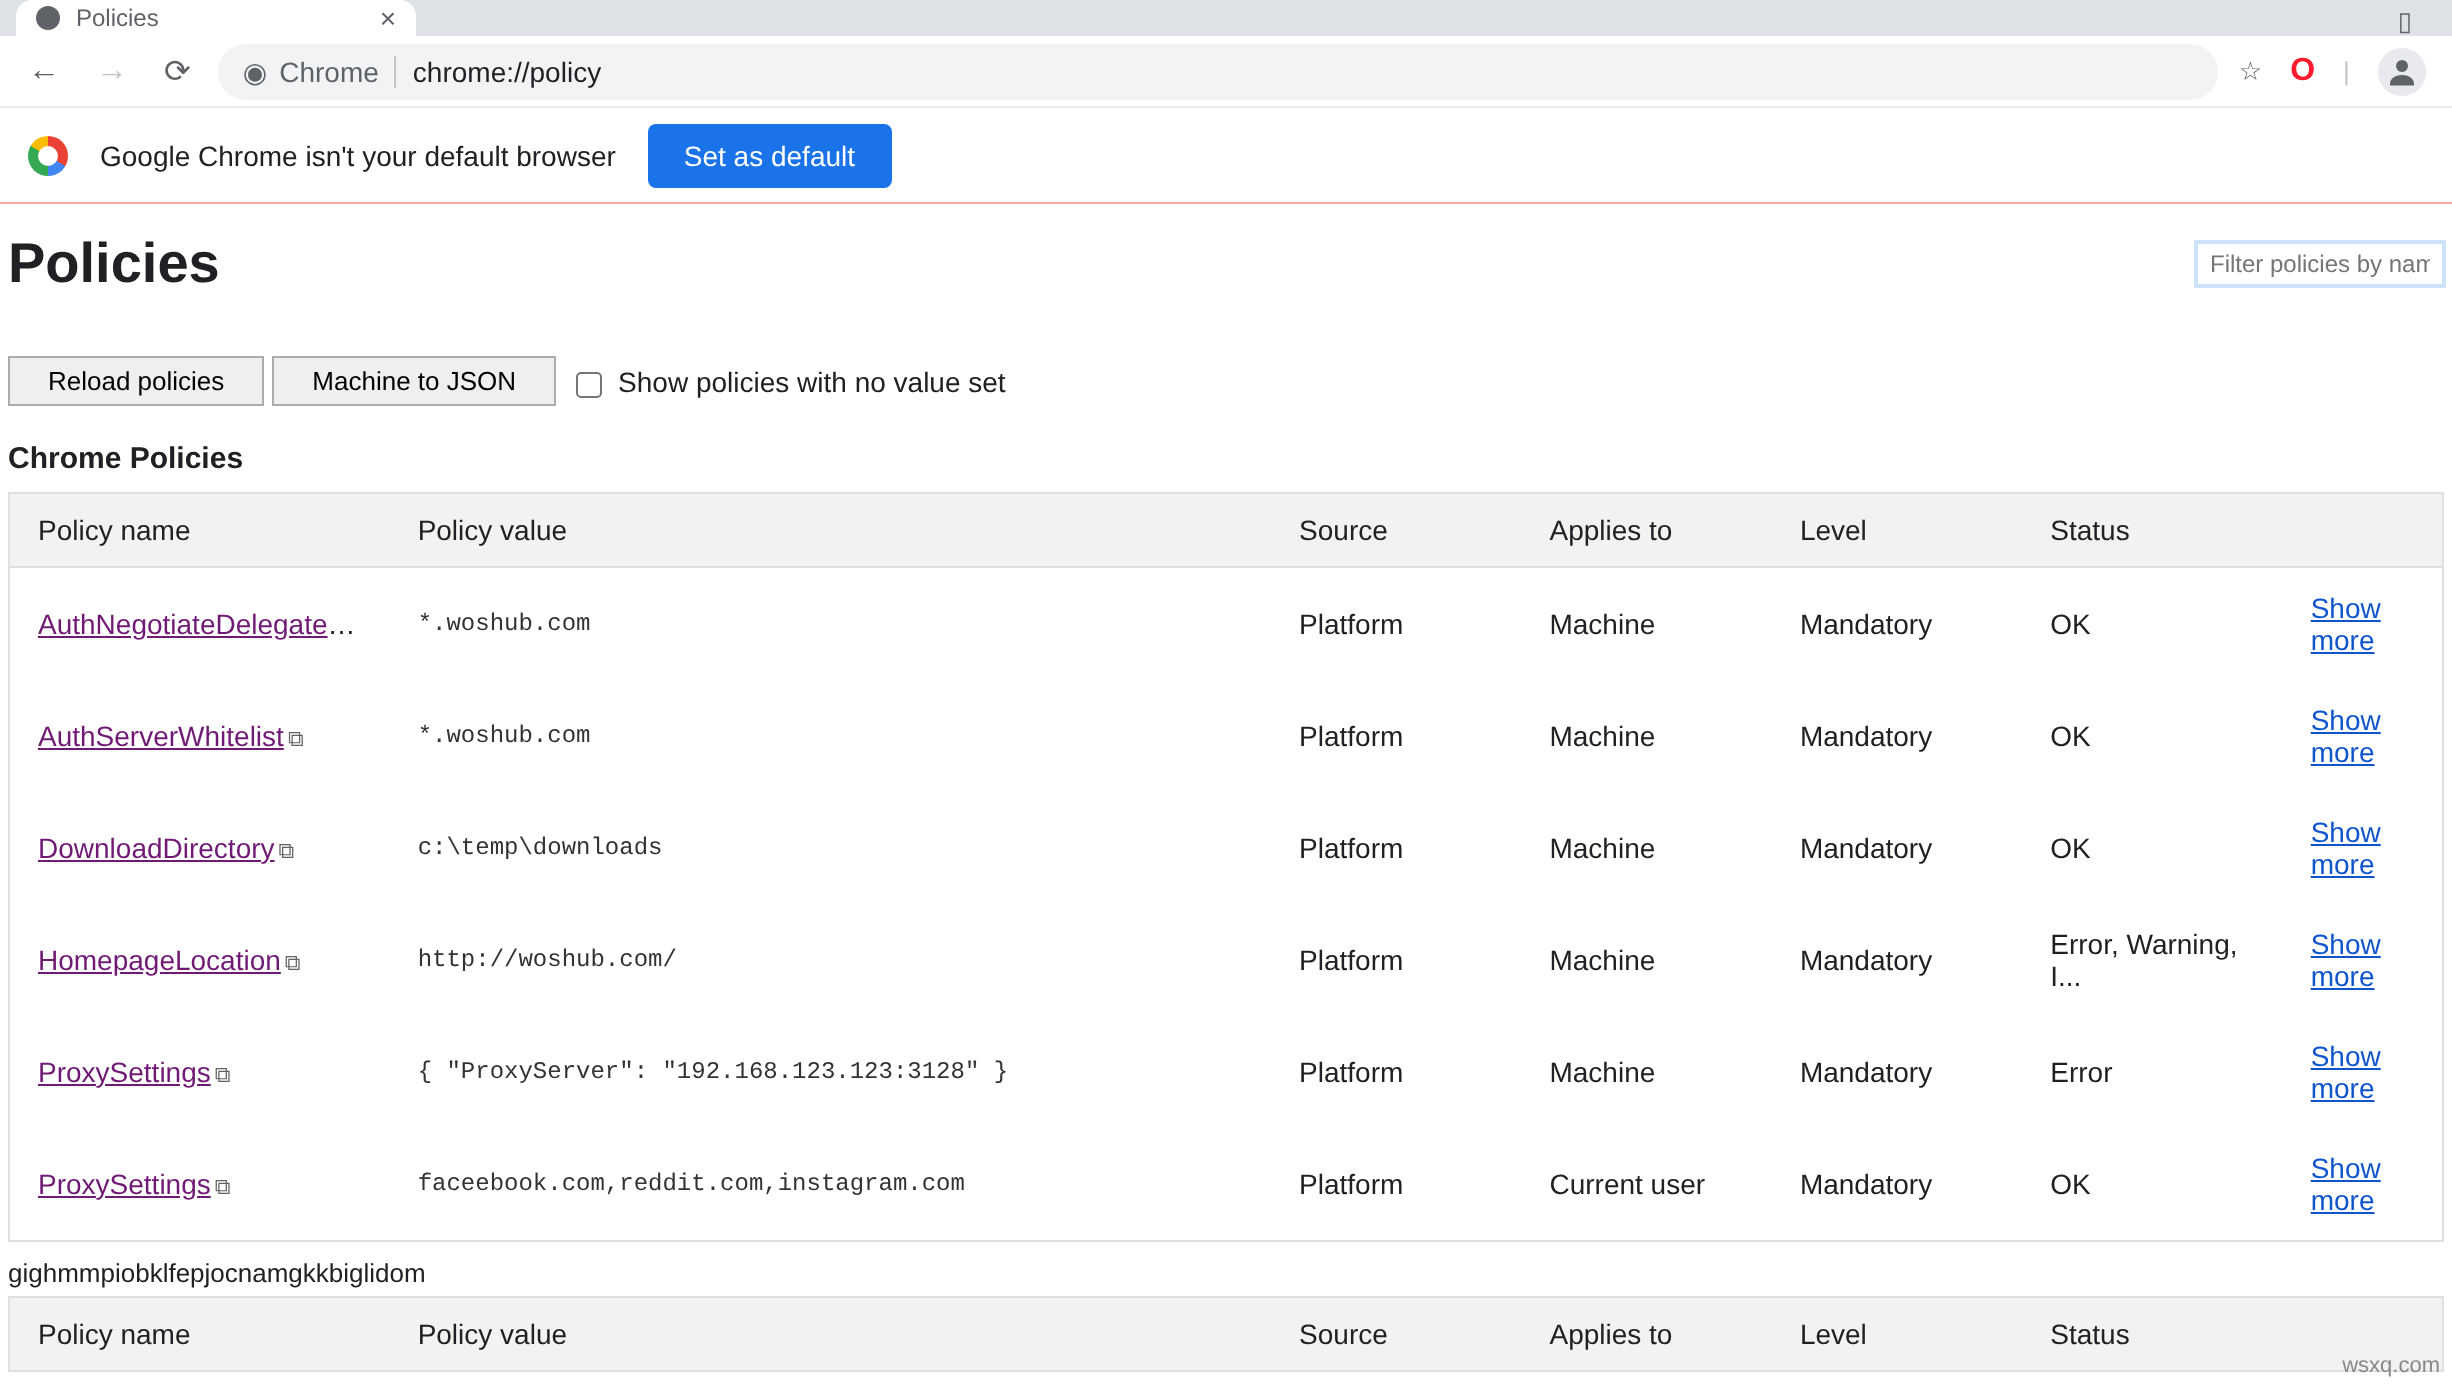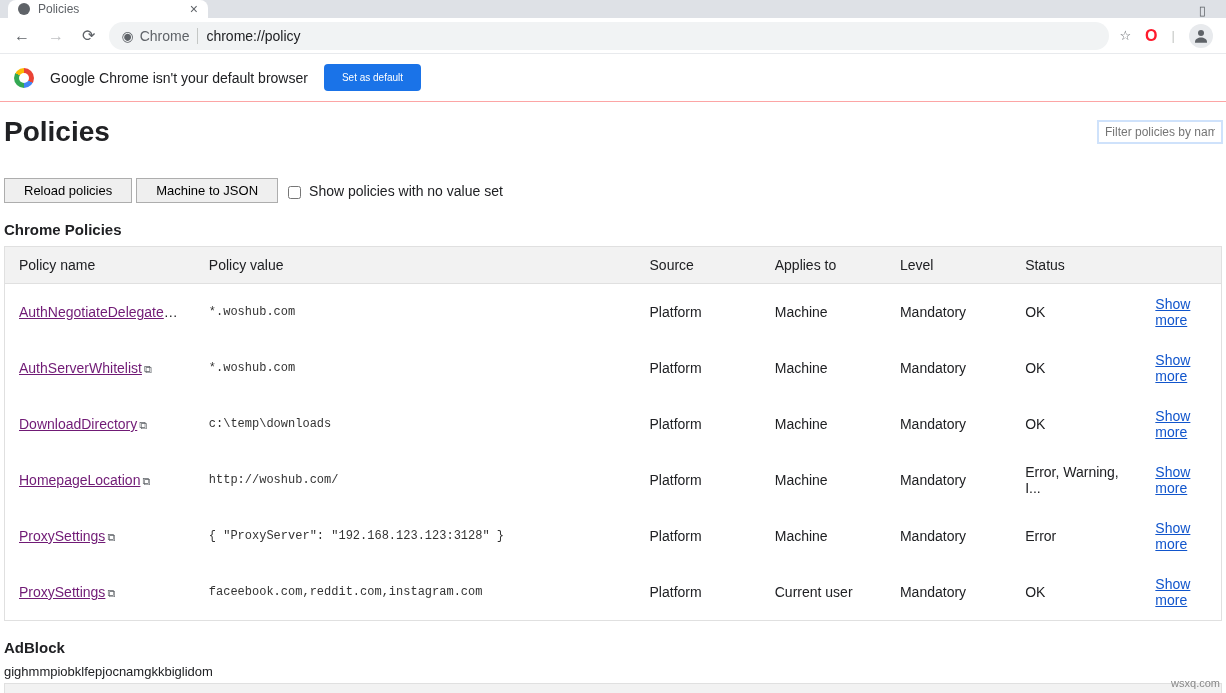--- a/index.html
+++ b/index.html
@@ -14,21 +14,21 @@
 .nav-icon.disabled{opacity:.4}
 .omnibox{flex:1;display:flex;align-items:center;max-width:1000px;height:28px;border-radius:14px;background:#f1f3f4;padding:0 12px;gap:8px;font-size:14px;color:#202124}
 .omnibox .chip{display:flex;align-items:center;gap:6px;color:#5f6368}
 .omnibox .sep{width:1px;height:16px;background:#c4c7c5}
 .ext-icons{display:flex;align-items:center;gap:14px;color:#5f6368}
 .opera{color:#ff1b2d;font-weight:bold;font-size:16px}
 .avatar{width:24px;height:24px;border-radius:50%;background:#e8eaed;display:flex;align-items:center;justify-content:center}
 .info-bar{height:48px;display:flex;align-items:center;padding:0 14px;gap:16px;border-bottom:1px solid #fca5a5}
 .chrome-logo{width:20px;height:20px;border-radius:50%;background:conic-gradient(#ea4335 0 120deg,#4285f4 120deg 180deg,#34a853 180deg 300deg,#fbbc05 300deg 360deg);position:relative}
 .chrome-logo::after{content:"";position:absolute;inset:5px;background:#fff;border-radius:50%}
-.btn-primary{background:#1a73e8;color:#fff;border:none;border-radius:4px;padding:8px 18px;font-size:10px;cursor:pointer}
+.btn-primary{background:#1a73e8;color:#fff;border:none;border-radius:4px;padding:8px 18px;font-size:14px;cursor:pointer}
 .content{padding:8px 4px 20px}
 .page-header{display:flex;align-items:center;justify-content:space-between;padding:6px 0 30px}
 .page-title{font-size:28px;font-weight:700}
 .filter-input{width:124px;height:22px;border:1px solid #1a73e8;padding:2px 6px;font-size:12px;outline:2px solid #cfe2fb;outline-offset:-1px}
 .actions{display:flex;align-items:center;gap:4px;margin-bottom:18px}
 .btn-sec{background:#efefef;border:1px solid #adadad;padding:4px 19px;font-size:13px;cursor:pointer}
 .check-wrap{display:flex;align-items:flex-end;gap:8px;margin-left:6px;font-size:14px}
 .check-wrap input{width:13px;height:13px}
 .section-title{font-size:15px;font-weight:700;margin:18px 0 8px}
 .ext-id{font-size:13px;margin:8px 0 4px}
@@ -174,21 +174,20 @@
           <td class="val">faceebook.com,reddit.com,instagram.com</td>
           <td>Platform</td>
           <td>Current user</td>
           <td>Mandatory</td>
           <td>OK</td>
           <td class="more"><a href="#">Show more</a></td>
         </tr>
       </tbody>
   </table>
 
-  <div class="section-title">AdBlock</div>
   <div class="ext-id">gighmmpiobklfepjocnamgkkbiglidom</div>
   <table>
     <colgroup>
         <col class="c-name">
         <col class="c-val">
         <col class="c-src">
         <col class="c-app">
         <col class="c-lvl">
         <col class="c-st">
         <col class="c-more">

